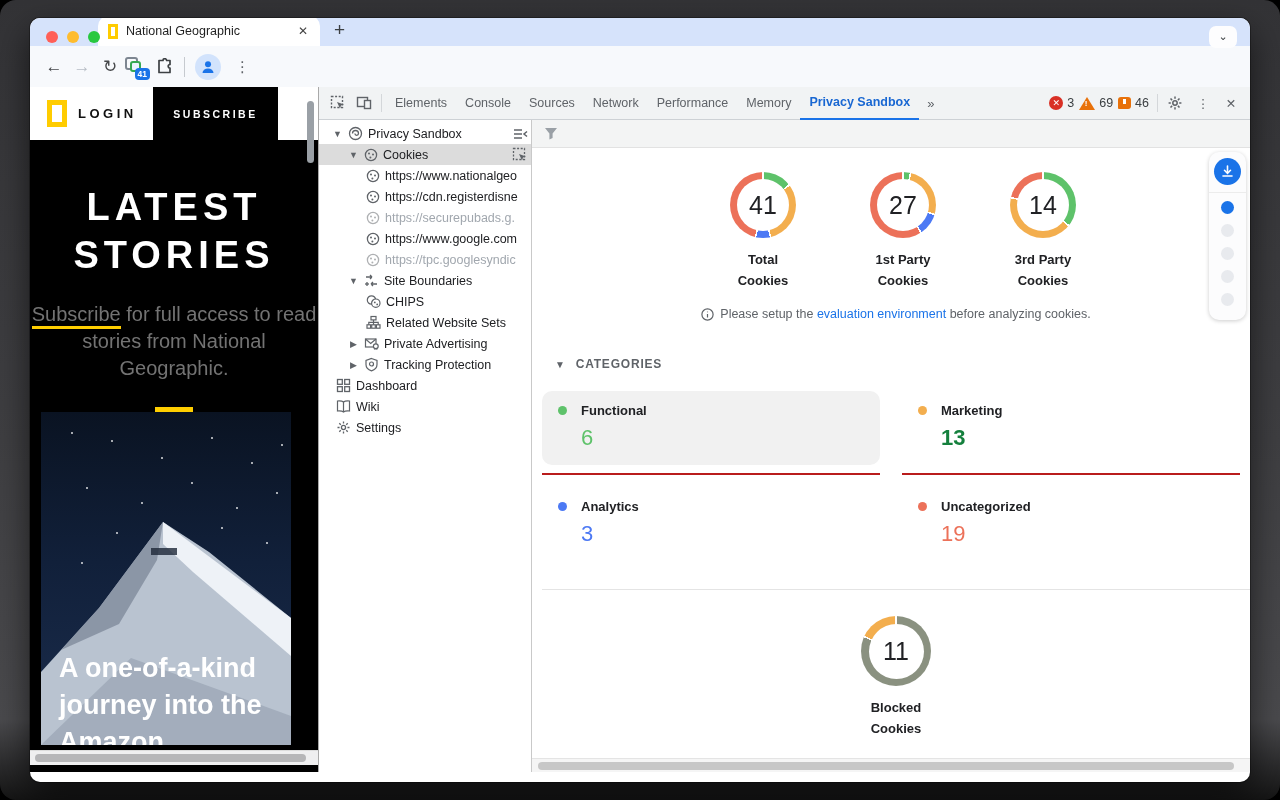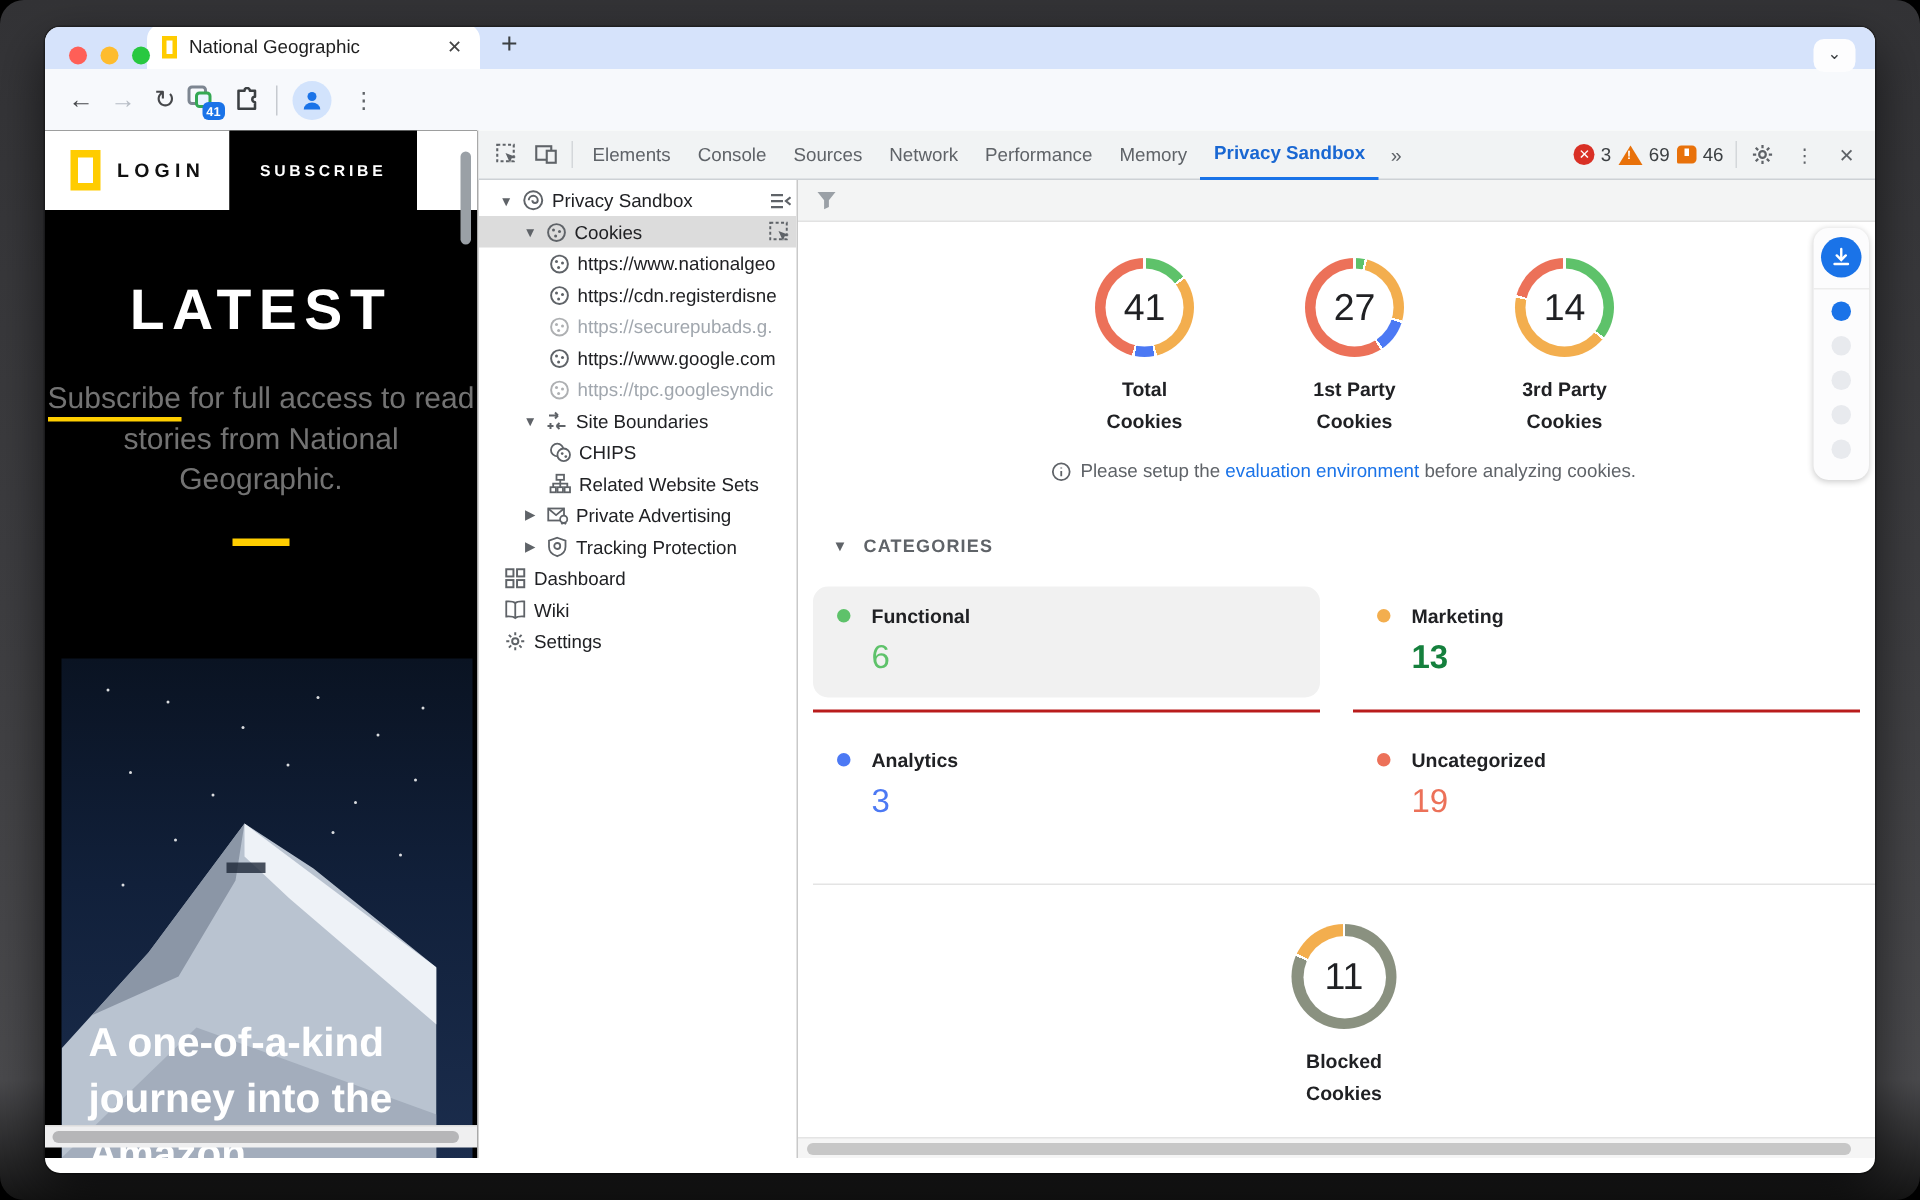--- a/index.html
+++ b/index.html
@@ -55,21 +55,21 @@
   .ng-logo { width:20px; height:27px; border:5px solid #ffcc00; flex:none; }
   .ng-login { font-size:13px; font-weight:bold; letter-spacing:3.5px; color:#111; }
   .ng-sub { width:125px; background:#000; color:#fff; font-size:10.5px; font-weight:bold; letter-spacing:2.5px;
             display:flex; align-items:center; justify-content:center; }
   .ng-hdpad { width:40px; background:#fff; }
   .ng-body { text-align:center; color:#fff; }
   .ng-title { margin-top:43px; font-size:38px; line-height:48px; font-weight:bold; letter-spacing:5px; }
   .ng-p { margin-top:22px; font-size:20px; line-height:27px; color:#737373; }
   .ng-sub-link { border-bottom:3px solid #ffce00; padding-bottom:1px; }
   .ng-dash { width:38px; height:5px; background:#ffce00; margin:25px auto 0; }
-  .ng-card { position:absolute; left:11px; top:352px; width:274px; height:333px; overflow:hidden;
+  .ng-card { position:absolute; left:11px; top:325px; width:250px; height:333px; overflow:hidden;
              background:linear-gradient(180deg,#0a1322 0%,#11203a 45%,#1b2d4d 100%); }
   .stars { position:absolute; left:30px; top:20px; width:2px; height:2px; border-radius:50%; background:#fff; opacity:.85;
            box-shadow:40px 8px #fff, 90px 25px #fff, 140px 5px #fff, 180px 30px #fff, 210px 12px #fff,
                       15px 55px #fff, 70px 70px #fff, 120px 50px #fff, 165px 75px #fff, 205px 60px #fff,
                       45px 100px #fff, 100px 115px #fff, 150px 95px #fff, 195px 110px #fff, 10px 130px #fff; }
   .mountain { position:absolute; left:0; bottom:0; }
   .ng-caption { position:absolute; left:18px; top:238px; text-align:left; color:#fff;
                 font-size:27px; line-height:37px; font-weight:bold; }
   .ng-vscroll { position:absolute; right:4px; top:14px; width:7px; height:62px; background:#9aa0a6; border-radius:4px; }
   .ng-hscroll { position:absolute; left:0; right:0; bottom:7px; height:15px; background:#efeff0; border-top:1px solid #dcdcdc; }
@@ -214,20 +214,21 @@
         <div class="ng-brand">
           <span class="ng-logo"></span>
           <span class="ng-login">LOGIN</span>
         </div>
         <div class="ng-sub">SUBSCRIBE</div>
         <div class="ng-hdpad"></div>
       </div>
       <div class="ng-body">
         <div class="ng-title">
           <div>LATEST</div>
+          <div>STORIES</div>
         </div>
         <div class="ng-p">
           <span class="ng-sub-link">Subscribe</span><span> for full access to read</span>
           <div>stories from National Geographic.</div>
         </div>
         <div class="ng-dash"></div>
       </div>
       <div class="ng-card">
         <span class="stars"></span>
         <svg class="mountain" width="250" height="335" viewBox="0 0 250 335">

